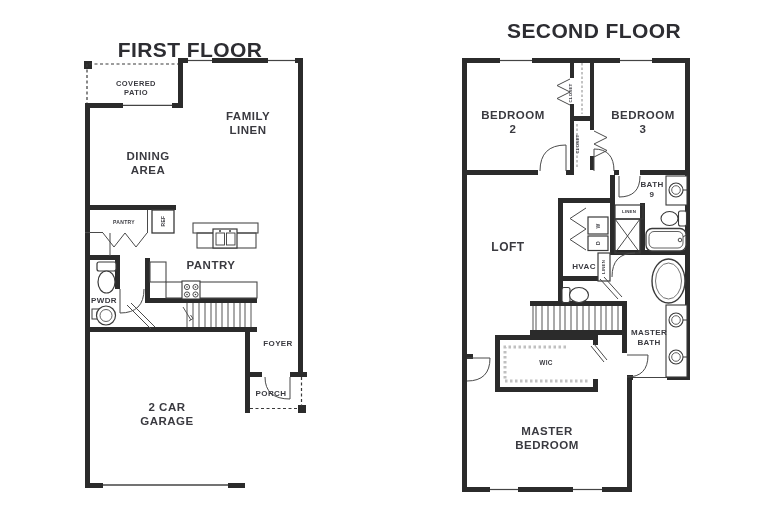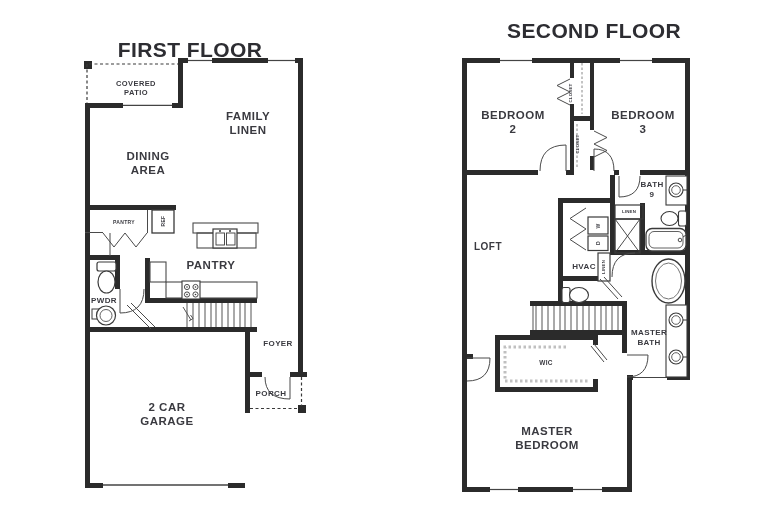--- a/index.html
+++ b/index.html
@@ -278,18 +278,18 @@
 <div class="lbl lg" style="left:513px;top:122px;width:66px;">BEDROOM 2</div>
 <div class="lbl lg" style="left:643px;top:122px;width:66px;">BEDROOM 3</div>
 <div class="lbl xxs rot" style="left:571px;top:93px;">CLOSET</div>
 <div class="lbl xxs rot" style="left:578px;top:144px;">CLOSET</div>
 <div class="lbl md" style="left:652px;top:190px;width:30px;">BATH 9</div>
 <div class="lbl xxs" style="left:629px;top:212px;width:28px;">LINEN</div>
 <div class="lbl xs rot" style="left:598px;top:225.5px;">W</div>
 <div class="lbl xs rot" style="left:598px;top:243px;">D</div>
 <div class="lbl md" style="left:584px;top:267px;width:40px;">HVAC</div>
 <div class="lbl xxs rot" style="left:604px;top:267px;">LINEN</div>
-<div class="lbl lg" style="left:488px;top:247px;width:60px;font-size:10px;">LOFT</div>
+<div class="lbl lg" style="left:508px;top:247px;width:60px;font-size:12px;">LOFT</div>
 <div class="lbl sm" style="left:546px;top:363px;width:30px;">WIC</div>
 <div class="lbl md" style="left:649px;top:338px;width:40px;">MASTER BATH</div>
 <div class="lbl lg" style="left:547px;top:438px;width:70px;">MASTER BEDROOM</div>
 
 </div>
 
 </body></html>

